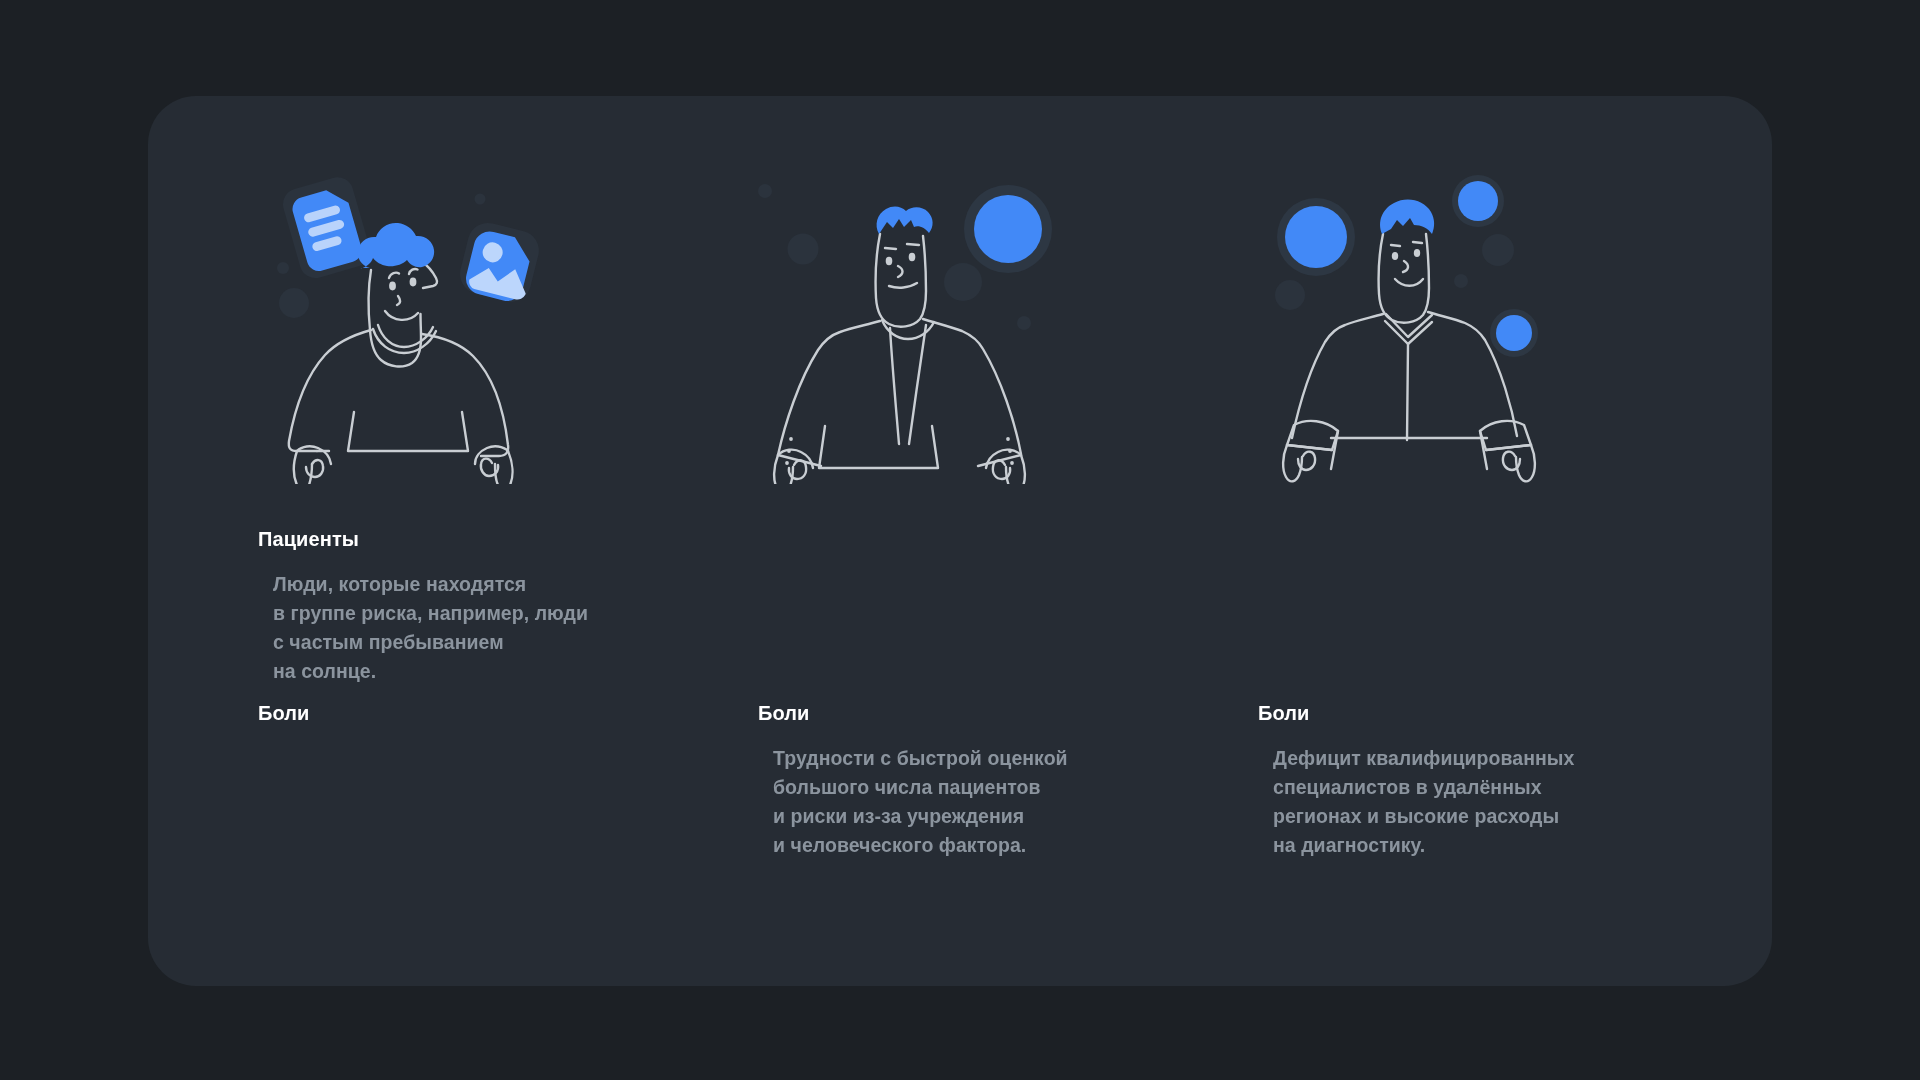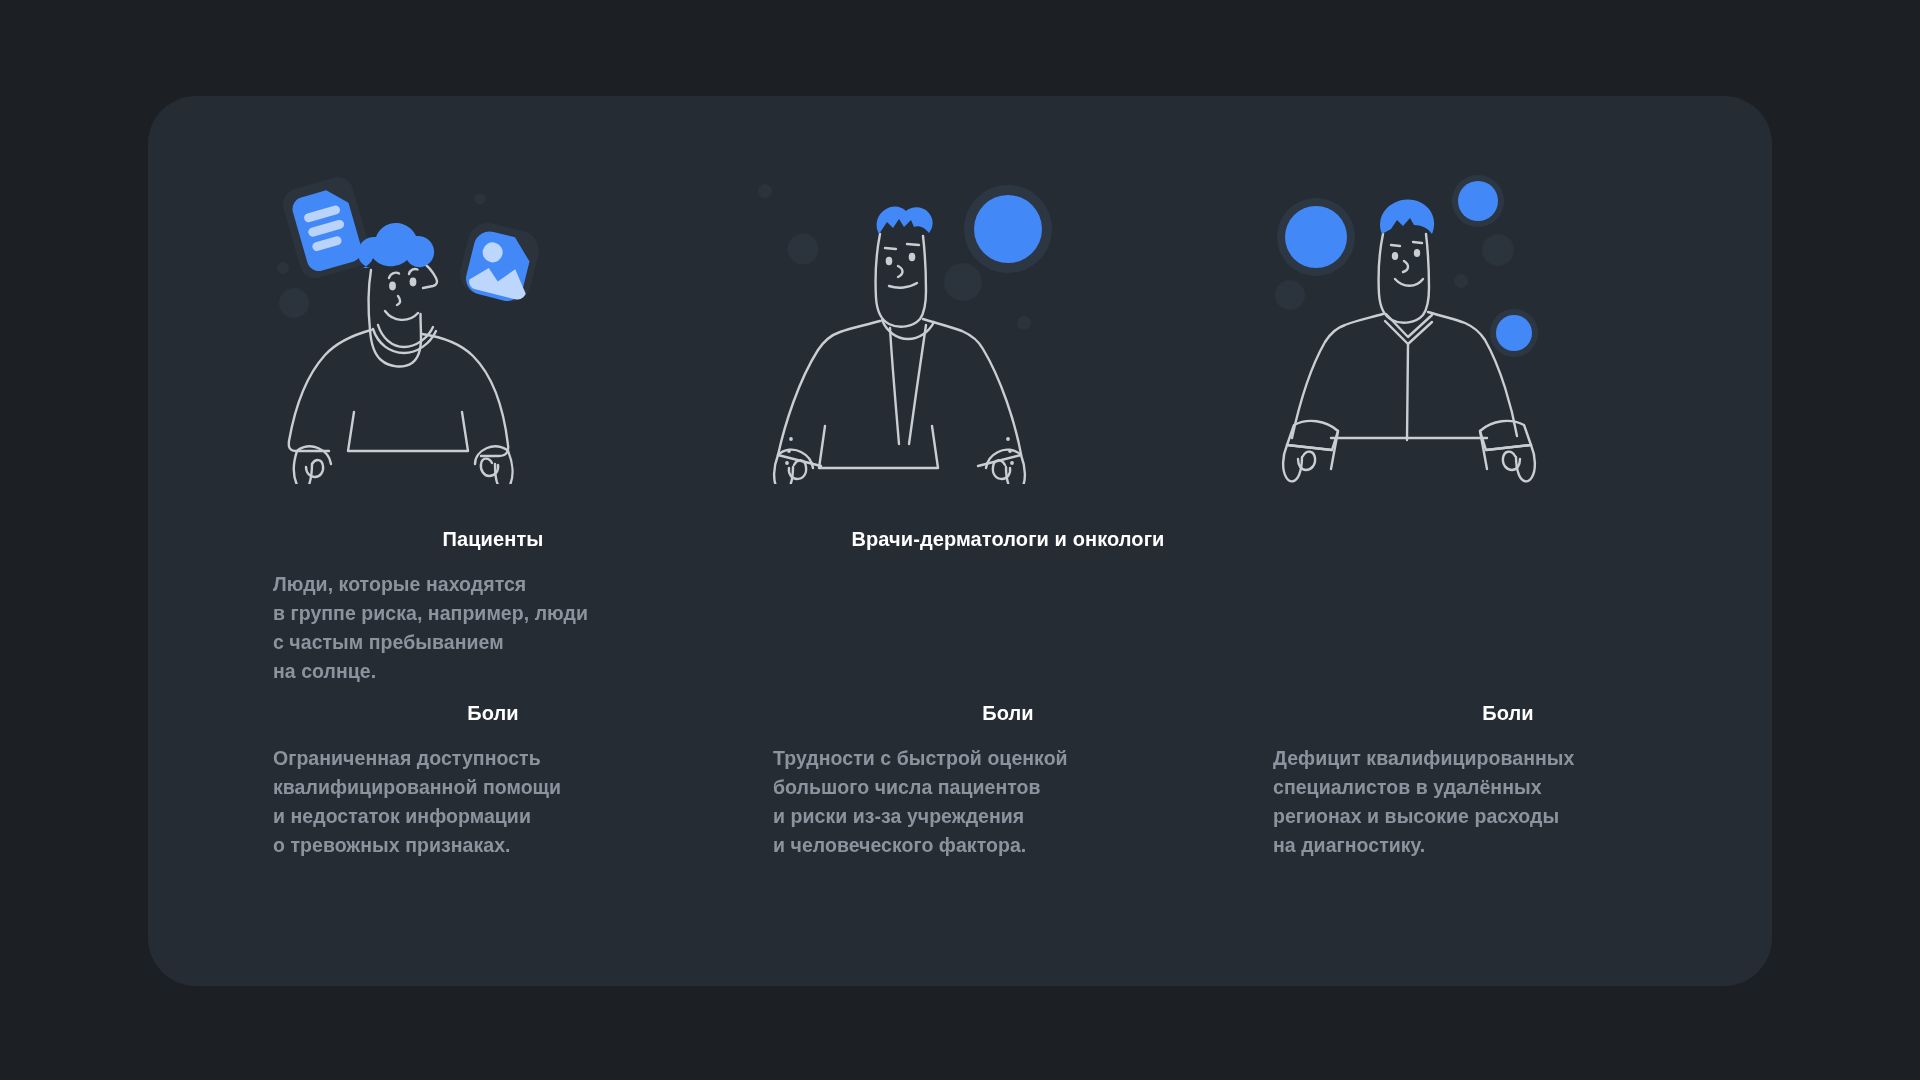--- a/index.html
+++ b/index.html
@@ -70,21 +70,20 @@
   .block-persona { top: 430px; }
   .block-pains   { top: 604px; }
 
   .heading {
     color: #ffffff;
     font-size: 20px;
     font-weight: bold;
     letter-spacing: 0.1px;
     line-height: 26px;
     margin: 0 0 18px 0;
-    text-align: center;
   }
 
   .body-text {
     color: #8b949e;
     font-size: 19.5px;
     line-height: 29px;
     margin: 15px;
     white-space: pre-line;
     letter-spacing: 0.05px;
     font-weight: bold;
@@ -167,24 +166,20 @@
         <div class="text-block block-persona">
           <h3 class="heading">Пациенты</h3>
           <p class="body-text">Люди, которые находятся
 в группе риска, например, люди
 с частым пребыванием
 на солнце.</p>
         </div>
 
         <div class="text-block block-pains">
           <h3 class="heading">Боли</h3>
-          <p class="body-text">Ограниченная доступность
-квалифицированной помощи
-и недостаток информации
-о тревожных признаках.</p>
         </div>
       </div>
 
       <div class="col-gap"></div>
 
       <div class="column col-2">
 
         <div class="illus">
           <svg width="500" height="320" viewBox="0 0 500 320" fill="none" xmlns="http://www.w3.org/2000/svg">
 
@@ -240,21 +235,20 @@
               <path d="M263 291 c-6 -6 -16 -7 -23 -3 c-6 3 -11 9 -12 16"></path>
             </g>
 
             <g fill="#4289f7">
               <path d="M121 70 c-5 -9 -2 -20 7 -25 c7 -4 15 -3 20 2 c6 -5 16 -5 22 1 c6 6 6 15 1 21 c-4 -5 -10 -8 -15 -6 l-3 -7 l-7 7 l-5 -8 l-6 9 l-6 -6 z"></path>
             </g>
           </svg>
         </div>
 
         <div class="text-block block-persona">
-          <h3 class="heading">Врачи-дерматологи и онкологи</h3>
         </div>
 
         <div class="text-block block-pains">
           <h3 class="heading">Боли</h3>
           <p class="body-text">Трудности с быстрой оценкой
 большого числа пациентов
 и риски из-за учреждения
 и человеческого фактора.</p>
         </div>
       </div>

